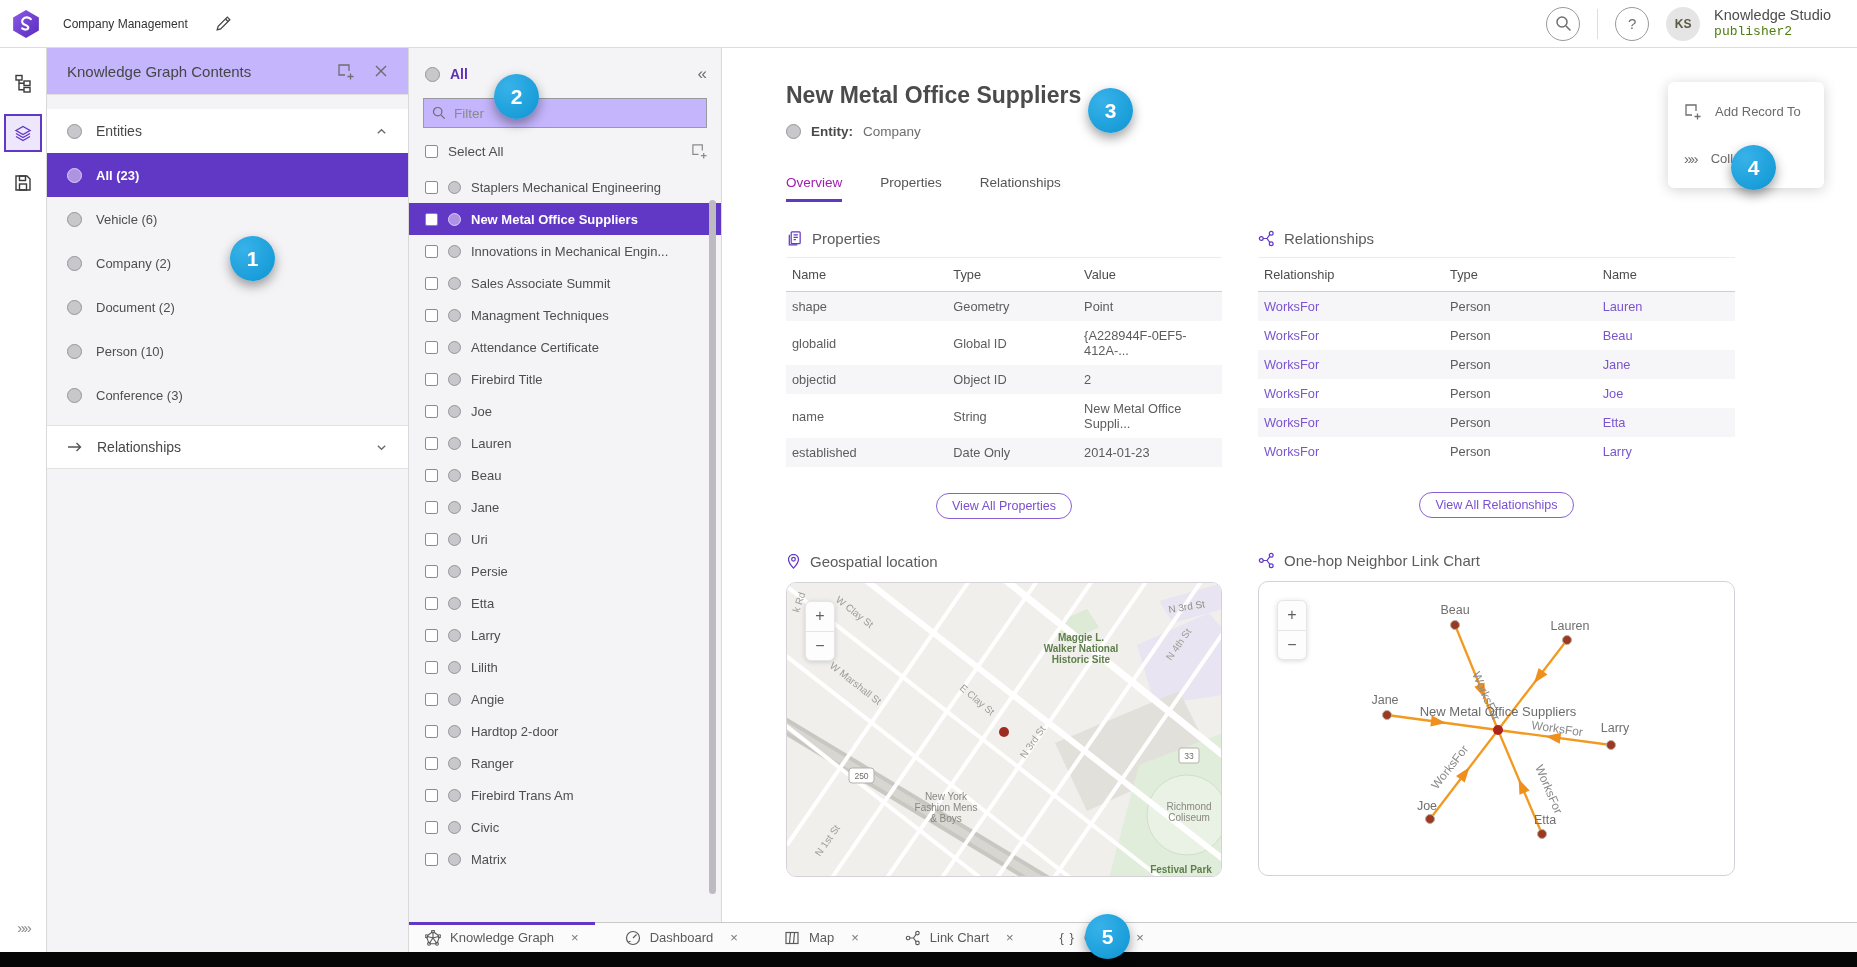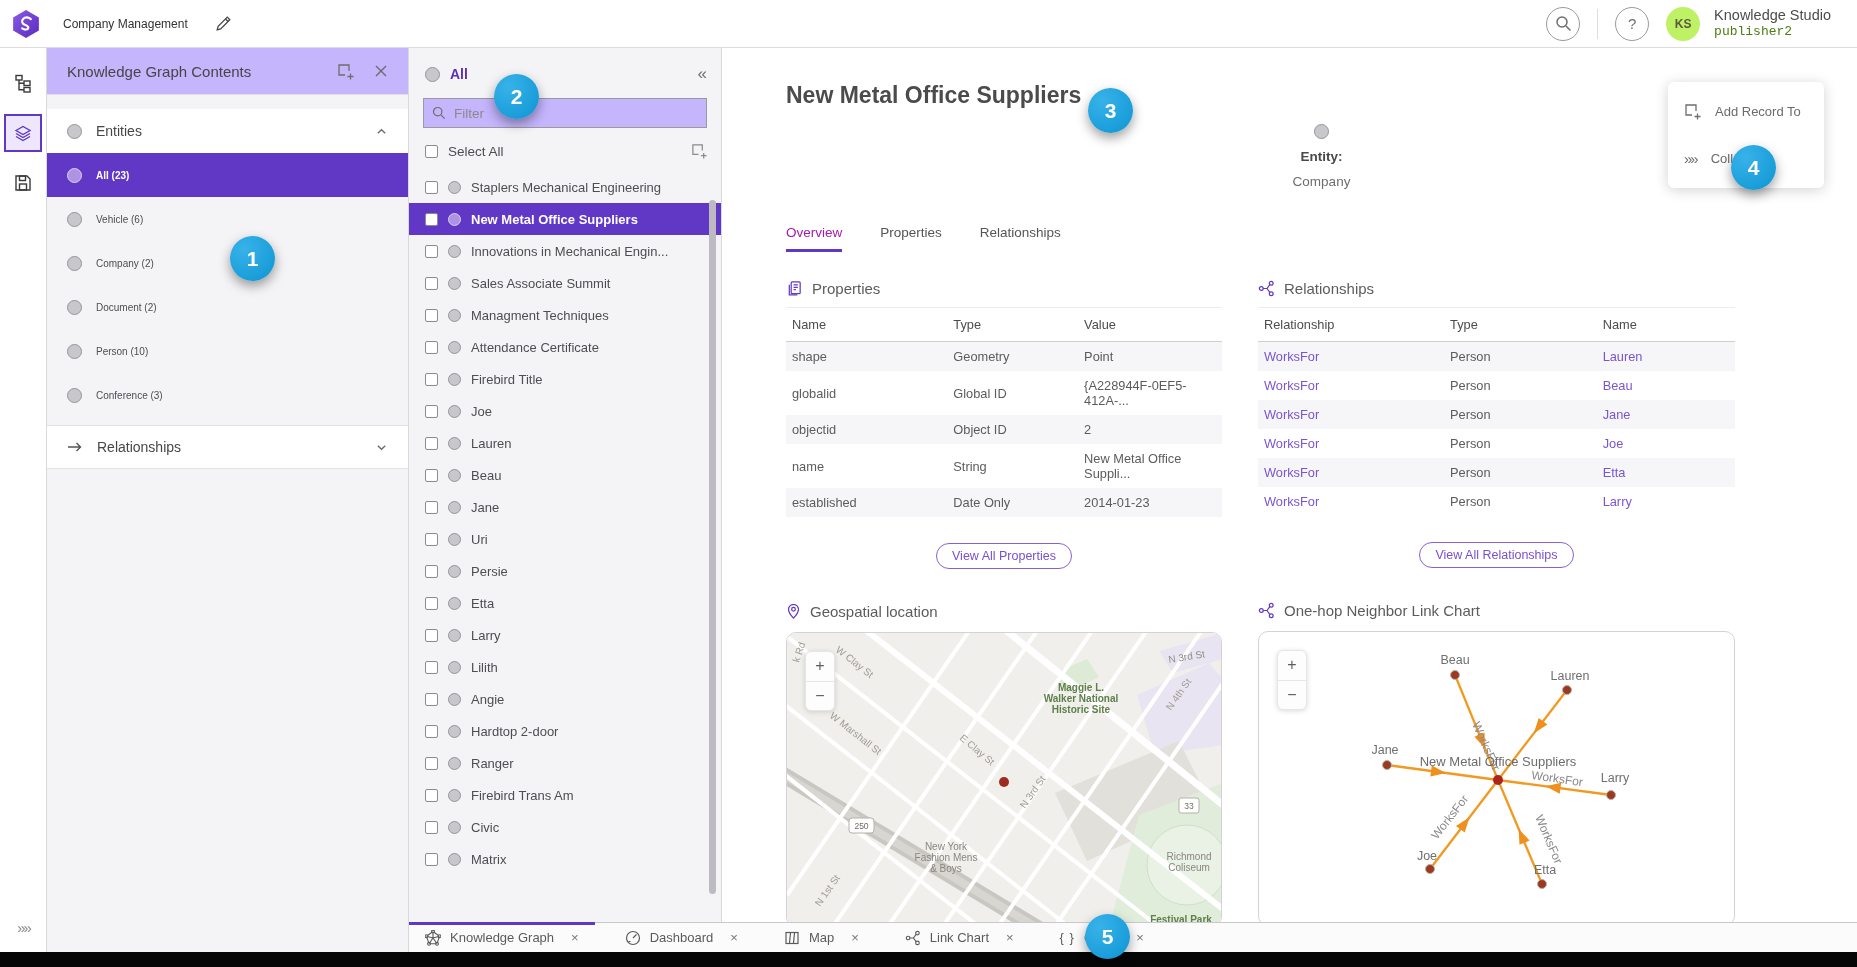--- a/index.html
+++ b/index.html
@@ -7,40 +7,40 @@
   .app { position:relative; width:1857px; height:967px; overflow:hidden; background:#fff; color:#4e4e52; }
 
   
   .header { position:absolute; top:0; left:0; right:0; height:48px; background:#fff; border-bottom:1px solid #dcdcdc; display:flex; align-items:center; z-index:20; }
   .logo { width:30px; height:30px; margin-left:11px; flex:0 0 auto; }
   .app-title { margin-left:22px; font-size:12px; color:#323232; font-weight:500; }
   .edit-pencil { margin-left:26px; color:#444; cursor:pointer; }
   .header-right { margin-left:auto; display:flex; align-items:center; padding-right:26px; }
   .hbtn { width:34px; height:34px; border-radius:50%; border:1px solid #9a9a9a; display:flex; align-items:center; justify-content:center; color:#6e6e6e; background:#fff; }
   .hdivider { width:1px; height:30px; background:#ddd; margin:0 17px; }
-  .avatar { width:34px; height:34px; border-radius:50%; background:#bef264; color:#5c5a43; font-size:12px; font-weight:700; display:flex; align-items:center; justify-content:center; margin:0 14px 0 17px; }
+  .avatar { width:34px; height:34px; border-radius:50%; background:#e5e5e5; color:#5c5a43; font-size:12px; font-weight:700; display:flex; align-items:center; justify-content:center; margin:0 14px 0 17px; }
   .usertext { line-height:1.2; }
   .usertext .product { font-size:14.5px; color:#4c4c4c; }
   .usertext .uname { font-size:13px; color:#4d7c0f;font-family:Liberation Mono, monospace; }
 
   
   .rail { position:absolute; left:0; top:48px; bottom:15px; width:47px; background:#fff; border-right:1px solid #d9d9d9; display:flex; flex-direction:column; align-items:center; padding-top:16px; z-index:10; }
   .rail-item { width:38px; height:38px; display:flex; align-items:center; justify-content:center; margin-bottom:12px; color:#3a3a3a; }
   .rail-item.selected { border:2px solid #6137c6; background:#eee7fb; color:#6137c6; }
   .rail-expand { position:absolute; bottom:16px; left:0; width:47px; text-align:center; color:#8a8a8a; font-size:15px; letter-spacing:-2px; }
 
   
   .contents { position:absolute; left:47px; top:48px; bottom:15px; width:362px; background:#f4f3f6; border-right:1px solid #d9d9d9; z-index:5; }
   .contents-header { height:47px; background:#c4b5fd; border-bottom:1px solid #e0e0e0; display:flex; align-items:center; padding:0 20px; }
   .contents-title { font-size:15px; color:#464646; flex:1; }
   .contents-header .hicon { color:#6e6e6e; margin-left:20px; }
   .contents-body { padding-top:14px; }
   .section-row { height:44px; background:#fff; display:flex; align-items:center; padding:0 20px; gap:14px; font-size:14px; color:#474747; }
   .section-row .chev { margin-left:auto; color:#6e6e6e; }
-  .etype-item { height:44px; display:flex; align-items:center; padding:0 20px; gap:14px; font-size:10px; color:#4e4e52; }
+  .etype-item { height:44px; display:flex; align-items:center; padding:0 20px; gap:14px; font-size:13px; color:#4e4e52; }
   .etype-item.selected { background:#6137c6; color:#fff; font-weight:700; }
   .etype-item.selected .circ { background:#af93e3; border-color:#dccdf7; }
   .rel-row { margin-top:8px; border-top:1px solid #e2e2e2; border-bottom:1px solid #e2e2e2; }
 
   .circ { width:15px; height:15px; border-radius:50%; background:#c8c7cb; border:1px solid #97959b; flex:0 0 auto; }
   .circ.small { width:13px; height:13px; }
   .cbox { width:13px; height:13px; border:1.5px solid #8b8b90; border-radius:2px; background:#fff; flex:0 0 auto; }
 
   
   .list-panel { position:absolute; left:409px; top:48px; bottom:45px; width:313px; background:#f4f3f6; border-right:1px solid #d9d9d9; z-index:5; }
@@ -55,21 +55,21 @@
   .selectall-row .hicon { margin-left:auto; color:#8a8a8a; }
   .ent-list { margin-top:12px; }
   .ent-item { height:32px; display:flex; align-items:center; gap:10px; padding:0 16px; font-size:13px; color:#4e4e52; white-space:nowrap; overflow:hidden; }
   .ent-item.selected { background:#6137c6; color:#fff; font-weight:700; }
   .ent-item.selected .circ { background:#af93e3; border-color:#dccdf7; }
   .lp-scrollbar { position:absolute; right:5px; top:152px; bottom:28px; width:7px; border-radius:4px; background:#bdbbc1; }
 
   
   .main { position:absolute; left:722px; top:48px; right:0; bottom:45px; background:#fff; overflow:hidden; padding:34px 0 0 64px; }
   .record-title { font-size:23px; font-weight:600; color:#4b4b4b; }
-  .entity-row { margin-top:15px; display:flex; align-items:center; gap:10px; font-size:13.5px;flex-direction:column; }
+  .entity-row { margin-top:15px; display:flex; align-items:center; gap:10px; font-size:13.5px; }
   .entity-label { font-weight:700; color:#4a4a4a; }
   .entity-type { color:#6e6e6e; }
   .rtabs { margin-top:36px; display:flex; gap:38px; font-size:13.5px; color:#555; }
   .rtab { padding-bottom:9px; cursor:pointer; }
   .rtab.active { color:#a21caf; border-bottom:3px solid #6137c6; }
   .cards-row { margin-top:28px; display:flex; gap:36px; }
   .col-left { width:436px; flex:0 0 auto; }
   .col-right { width:477px; flex:0 0 auto; }
   .card-header { display:flex; align-items:center; gap:9px; color:#5c5c5c; font-size:15px; }
   .card-header .picon { color:#6137c6; }

